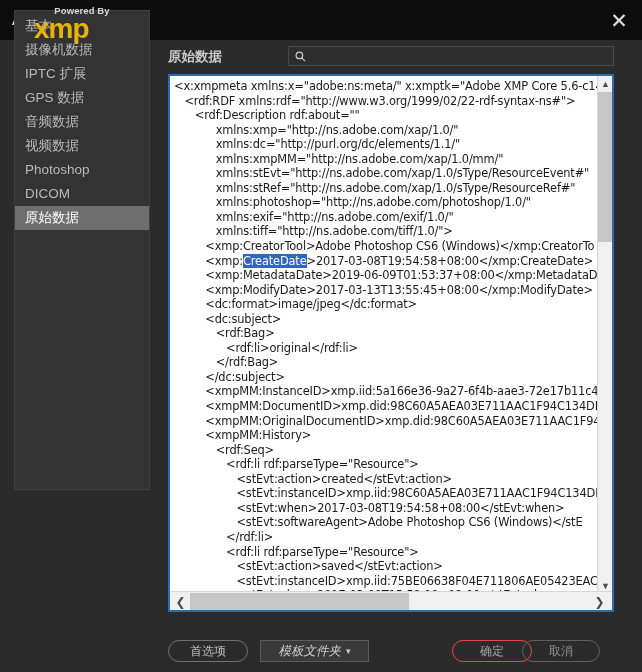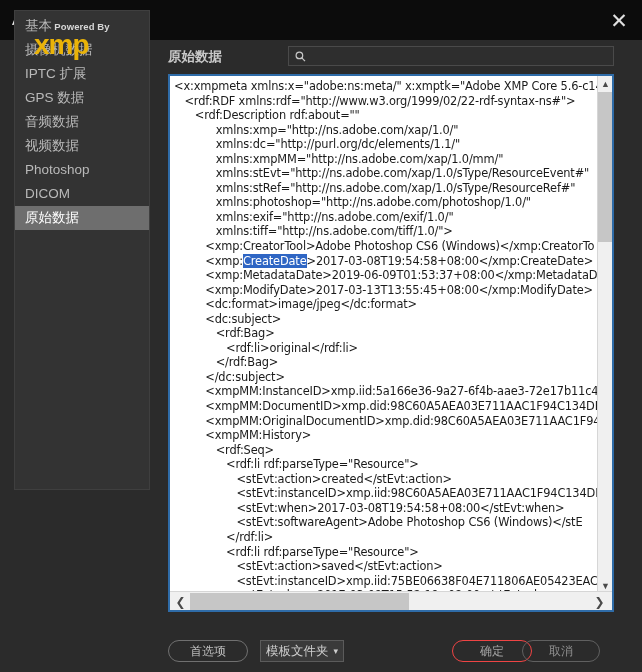--- a/index.html
+++ b/index.html
@@ -187,21 +187,21 @@
 
   
   .footer {
     position: absolute;
     left: 0; top: 618px;
     width: 642px; height: 54px;
     background: #2b2b2b;
   }
   .logo-block {
     position: absolute;
-    left: 22px; top: 21px;
+    left: 22px; top: 5px;
     width: 110px;
   }
   .logo-powered {
     color: #d8d8d8;
     font-size: 9.5px;
     font-weight: bold;
     text-align: center;
     width: 84px;
     margin-left: 18px;
     letter-spacing: .1px;
@@ -235,30 +235,31 @@
   }
   .btn.dim { color: #8f8f8f; border-color: #606060; }
 
   .btn-pref   { left: 168px; top: 640px; width: 80px; }
   .btn-ok     { left: 452px; top: 640px; width: 80px; }
   .btn-cancel { left: 522px; top: 640px; width: 78px; }
 
   .dropdown {
     position: absolute;
     left: 260px; top: 640px;
-    width: 84px; height: 22px;
+    width: 109px; height: 22px;
     border: 1px solid #5b5b5b;
     background: #3a3a3a;
     color: #cfcfcf;
     font-size: 12.5px;
     display: flex;
     align-items: center;
     justify-content: center;
     gap: 5px;
     cursor: pointer;
+    font-style: italic;
   }
   .caret { font-size: 9px; color: #cfcfcf; }
 </style>
 </head>
 <body>
 
 <div class="titlebar">
   <div class="title-text">A02.jpg</div>
   <div class="close-btn">✕</div>
 </div>

